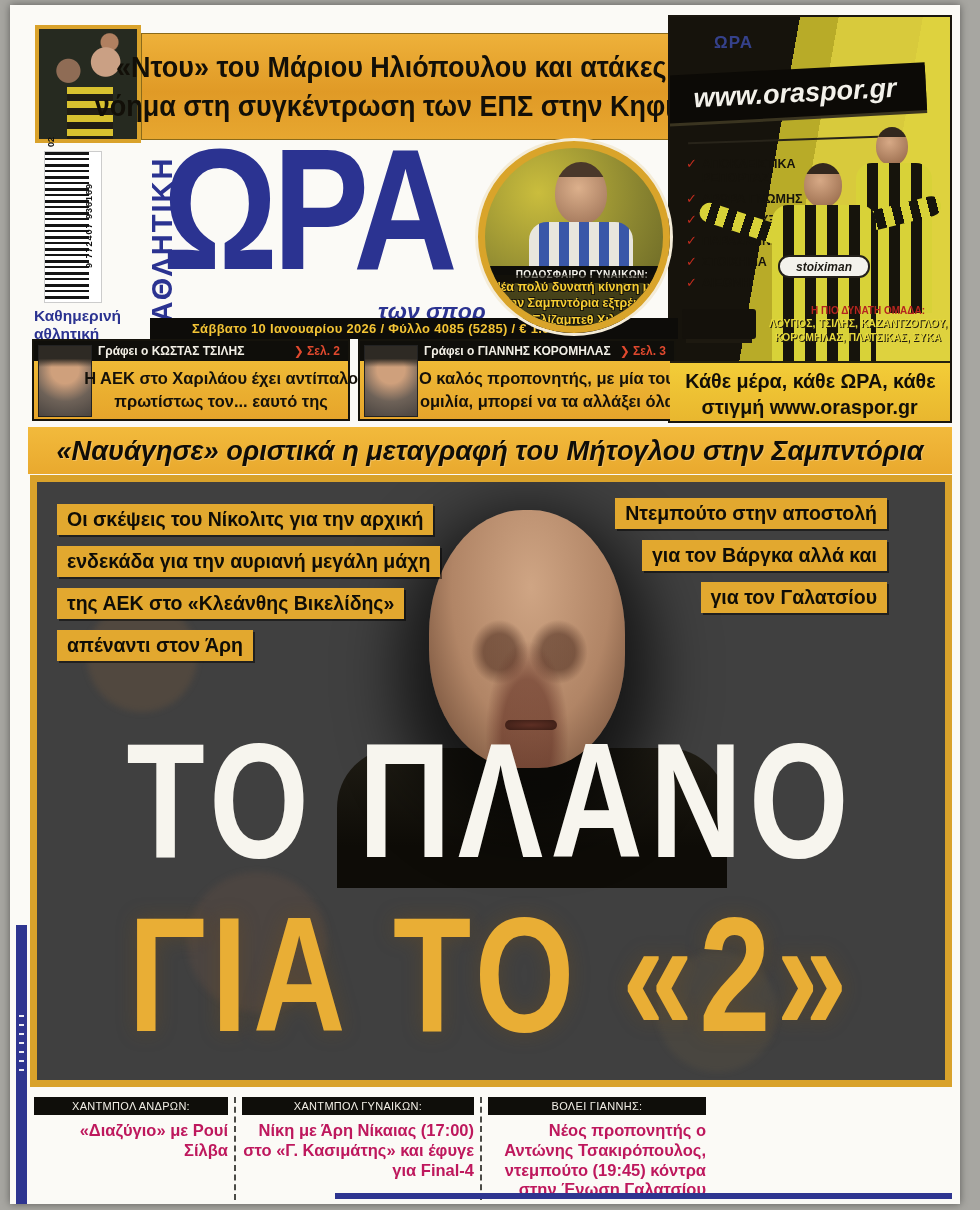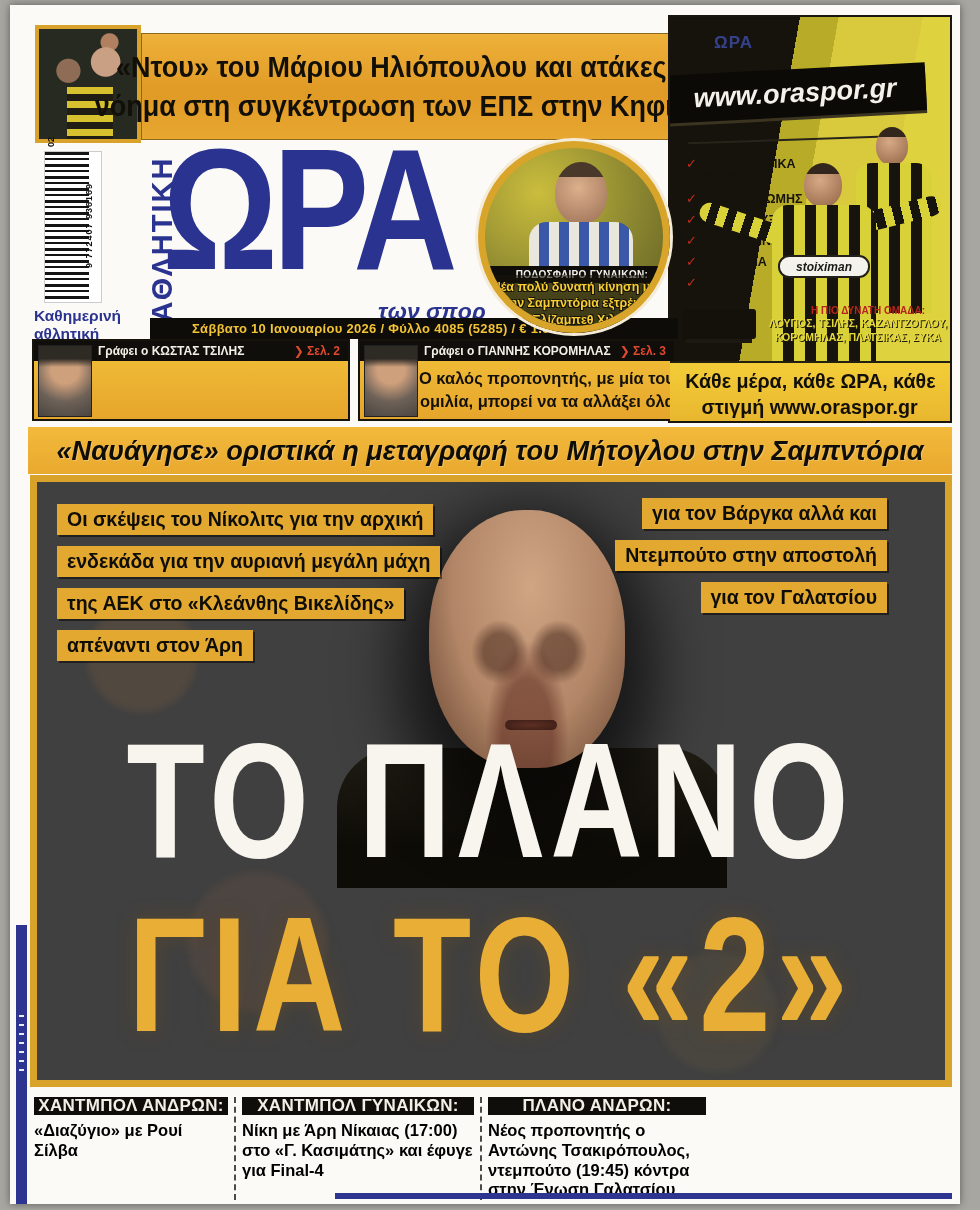--- a/index.html
+++ b/index.html
@@ -176,22 +176,22 @@
   .headline-2 span { display:inline-block; color:#e9ae35; font-weight:900; font-size:128px;
     letter-spacing:6px; transform:scaleY(1.28); transform-origin:center top; white-space:nowrap;
     text-shadow:0 0 18px rgba(120,80,20,.35); }
 
   
   .bottom { left:18px; top:1092px; width:926px; height:88px;
     display:grid; grid-template-columns:206px 246px 232px 242px; }
   .bcell { padding:0 6px; position:relative; }
   .bcell + .bcell { border-left:2px dashed #4a4a46; }
   .bcat { height:18px; background:#0f0e0a; display:flex; align-items:center; justify-content:center; margin-bottom:6px; }
-  .bcat span { color:#f2efe6; font-weight:700; font-size:17px; letter-spacing:.3px; }
-  .btext { color:#000000; font-weight:900; font-size:16.5px; line-height:1.2; text-align:left; }
+  .bcat span { color:#f2efe6; font-weight:400; font-size:11px; letter-spacing:.3px; }
+  .btext { color:#be185d; font-weight:900; font-size:16.5px; line-height:1.2; text-align:right; }
 
   .spine { left:6px; top:920px; width:11px; height:279px; background:#2e3590;
     background-image:repeating-linear-gradient(180deg, rgba(255,255,255,.9) 0 2px, rgba(0,0,0,0) 2px 9px);
     background-size:5px 60px; background-repeat:no-repeat; background-position:3px 90px; }
   .bottom-edge { left:325px; top:1188px; width:617px; height:6px; background:#2e3590; }
 </style>
 </head>
 <body>
 
 <div class="page">
@@ -287,20 +287,24 @@
       <span>Ελίζαμπεθ Χιλ</span>
     </div>
   </div>
 
   <div class="abs colbox" style="left:22px;">
     <div class="hdr">
       <span class="byline">Γράφει ο ΚΩΣΤΑΣ ΤΣΙΛΗΣ</span>
       <span class="pgref"><span>❯</span> <span>Σελ. 2</span></span>
     </div>
     <div class="portrait"></div>
+    <div class="heads">
+      <span>Η ΑΕΚ στο Χαριλάου έχει αντίπαλο</span>
+      <span>πρωτίστως τον... εαυτό της</span>
+    </div>
   </div>
   <div class="abs colbox" style="left:348px;">
     <div class="hdr">
       <span class="byline">Γράφει ο ΓΙΑΝΝΗΣ ΚΟΡΟΜΗΛΑΣ</span>
       <span class="pgref"><span>❯</span> <span>Σελ. 3</span></span>
     </div>
     <div class="portrait"></div>
     <div class="heads">
       <span>Ο καλός προπονητής, με μία του</span>
       <span>ομιλία, μπορεί να τα αλλάξει όλα</span>
@@ -320,22 +324,22 @@
     <div class="abs coach-head"></div>
     <div class="abs coach-mouth"></div>
 
     <div class="abs deck-left">
       <span class="deck-bar">Οι σκέψεις του Νίκολιτς για την αρχική</span>
       <span class="deck-bar">ενδεκάδα για την αυριανή μεγάλη μάχη</span>
       <span class="deck-bar">της ΑΕΚ στο «Κλεάνθης Βικελίδης»</span>
       <span class="deck-bar">απέναντι στον Άρη</span>
     </div>
     <div class="abs deck-right">
+      <span class="deck-bar">Ντεμπούτο στην αποστολή</span>
       <span class="deck-bar">για τον Βάργκα αλλά και</span>
-      <span class="deck-bar">Ντεμπούτο στην αποστολή</span>
       <span class="deck-bar">για τον Γαλατσίου</span>
     </div>
 
     <div class="abs headline-1">
       <span>ΤΟ ΠΛΑΝΟ</span>
     </div>
     <div class="abs headline-2">
       <span>ΓΙΑ ΤΟ «2»</span>
     </div>
   </div>
@@ -348,21 +352,21 @@
       <div class="btext">«Διαζύγιο» με Ρουί Σίλβα</div>
     </div>
     <div class="bcell">
       <div class="bcat">
           <span>ΧΑΝΤΜΠΟΛ ΓΥΝΑΙΚΩΝ:</span>
         </div>
       <div class="btext">Νίκη με Άρη Νίκαιας (17:00) στο «Γ. Κασιμάτης» και έφυγε για Final-4</div>
     </div>
     <div class="bcell">
       <div class="bcat">
-          <span>ΠΛΑΝΟ ΑΝΔΡΩΝ:</span>
+          <span>ΒΟΛΕΙ ΓΙΑΝΝΗΣ:</span>
         </div>
       <div class="btext">Νέος προπονητής ο Αντώνης Τσακιρόπουλος, ντεμπούτο (19:45) κόντρα στην Ένωση Γαλατσίου</div>
     </div>
   </div>
 
   <div class="abs spine"></div>
   <div class="abs bottom-edge"></div>
 </div>
 
 </body></html>

